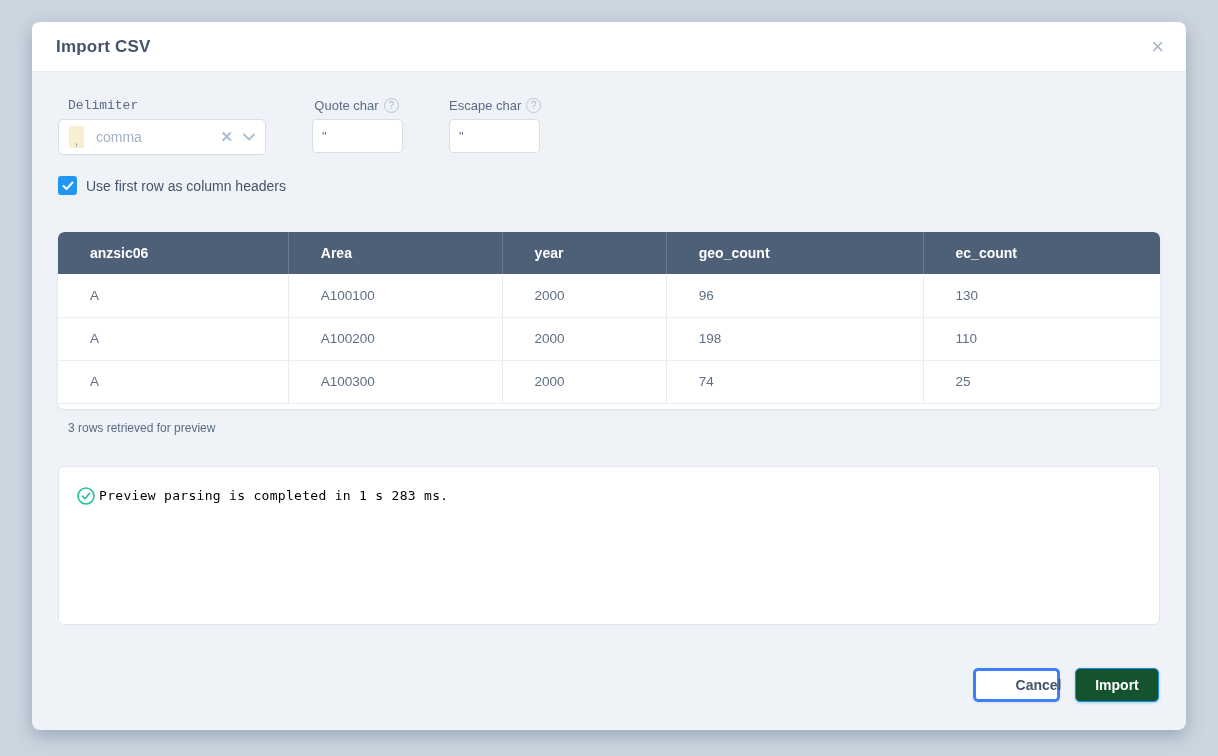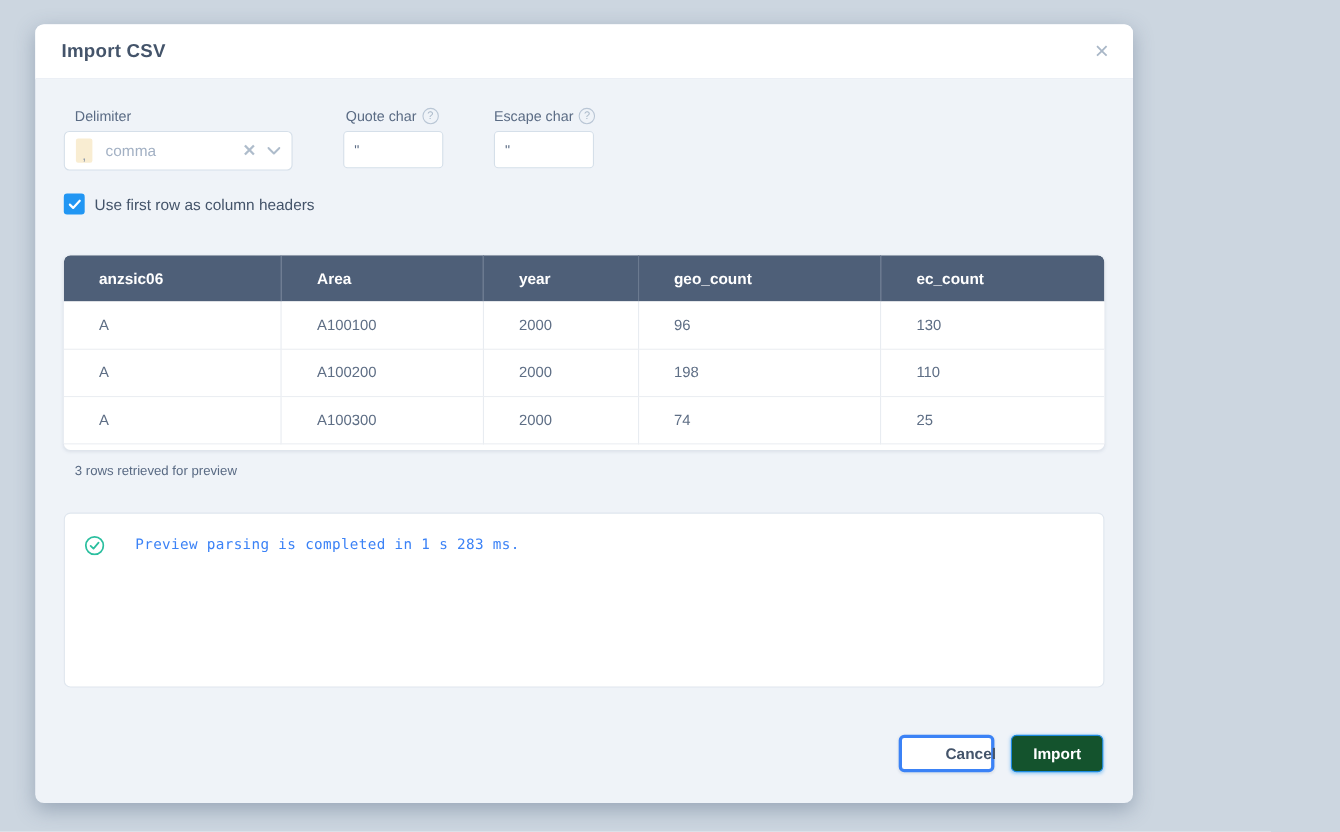--- a/index.html
+++ b/index.html
@@ -6,21 +6,21 @@
   html, body { width: 1218px; height: 756px; }
   body {
     background: #ccd6e0;
     font-family: "Liberation Sans", sans-serif;
     position: relative;
     overflow: hidden;
   }
   .modal {
     position: absolute;
     left: 32px; top: 22px;
-    width: 998px; height: 708px;
+    width: 1154px; height: 708px;
     background: #eff3f8;
     border-radius: 8px;
     box-shadow: 0 6px 18px rgba(60,80,110,0.35);
     display: flex;
     flex-direction: column;
     overflow: hidden;
   }
   .modal-header {
     height: 50px;
     background: #ffffff;
@@ -55,21 +55,21 @@
   
   .form-row { display: flex; align-items: flex-start; }
   .field { display: flex; flex-direction: column; }
   .field-label {
     font-size: 13px;
     color: #5a6b84;
     margin-bottom: 6px;
     display: flex;
     align-items: center;
   }
-  .field-delimiter .field-label { padding-left: 10px; }
+  .field-delimiter .field-label { padding-left: 10px; font-family: Liberation Mono, monospace; }
   .field-small .field-label { justify-content: center; padding-right: 2px; }
   .help-icon {
     display: inline-flex;
     align-items: center;
     justify-content: center;
     width: 15px; height: 15px;
     border: 1px solid #b9c6d5;
     border-radius: 50%;
     color: #a9b8c8;
     font-size: 10px;
@@ -199,24 +199,24 @@
     margin-top: 31px;
     height: 159px;
     background: #ffffff;
     border: 1px solid #dfe6ee;
     border-radius: 6px;
     padding: 20px 18px;
   }
   .status-line { display: flex; align-items: center; }
   .status-icon { flex: 0 0 auto; display: flex; }
   .status-text {
-    margin-left: 28px;
+    margin-left: 4px;
     font-family: "DejaVu Sans Mono", monospace;
     font-size: 13px;
-    color: #3b82f6;
+    color: #000000;
     letter-spacing: 0.3px;
     text-align: center;
   }
   
   .footer {
     position: absolute;
     right: 27px;
     bottom: 28px;
     display: flex;
     align-items: center;

